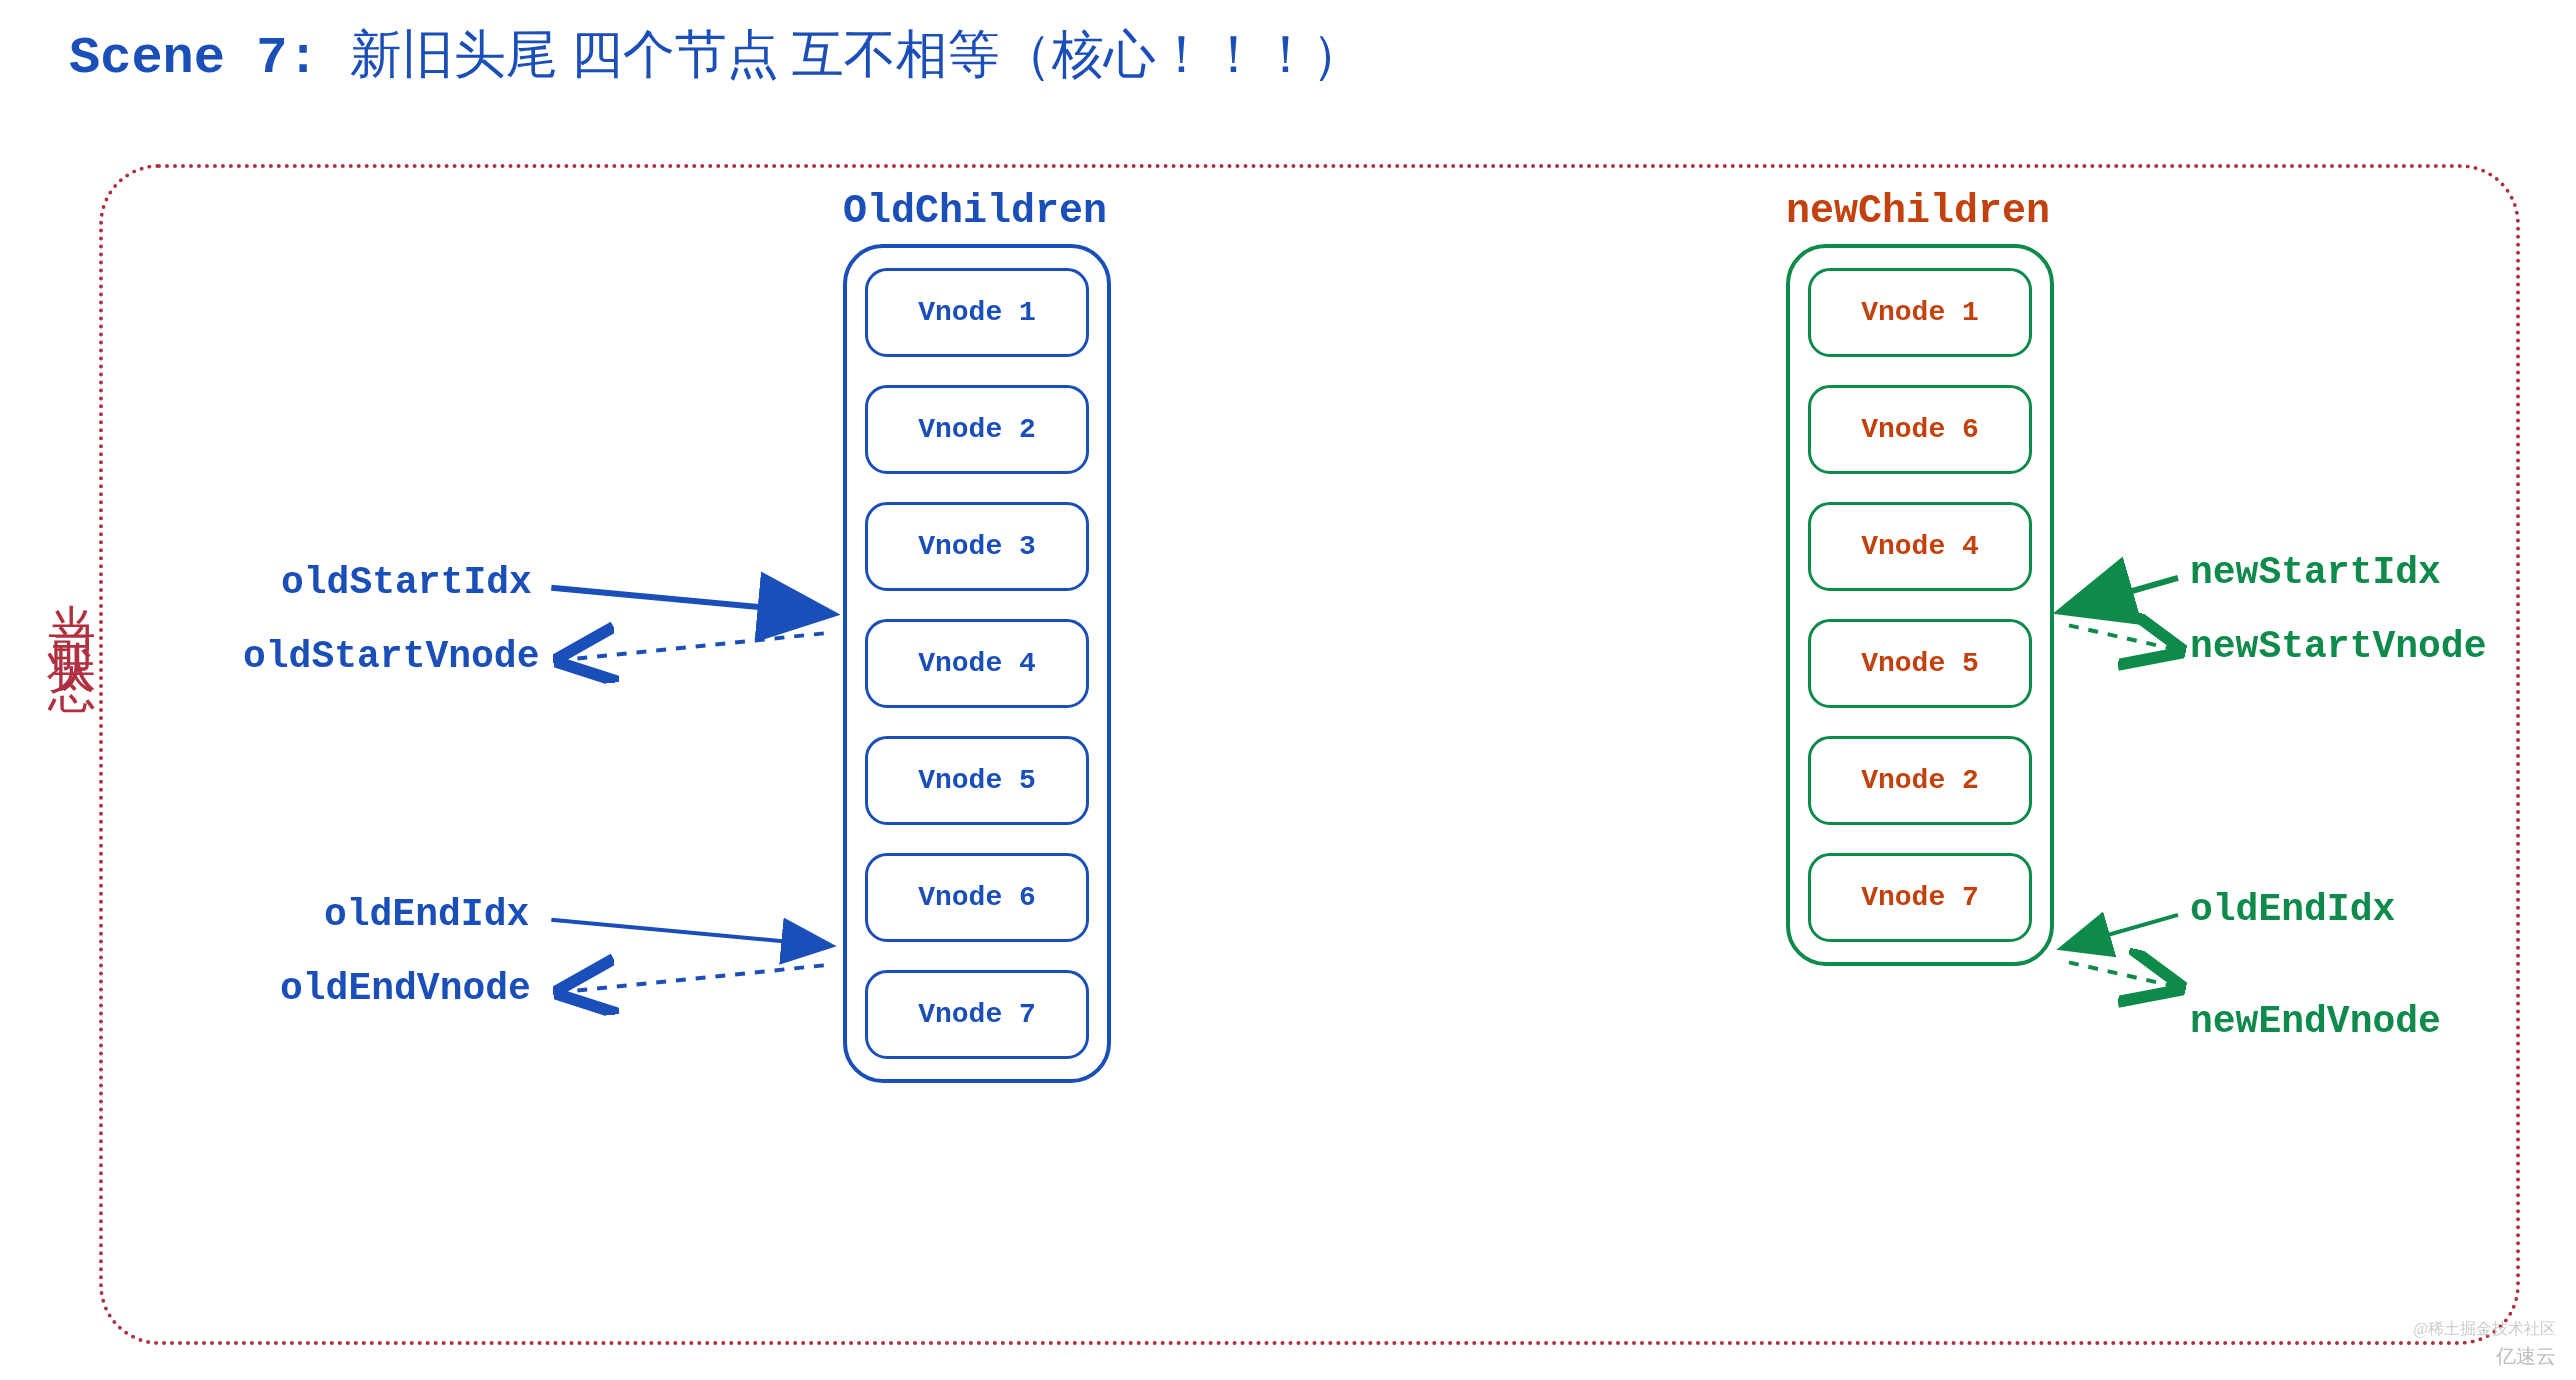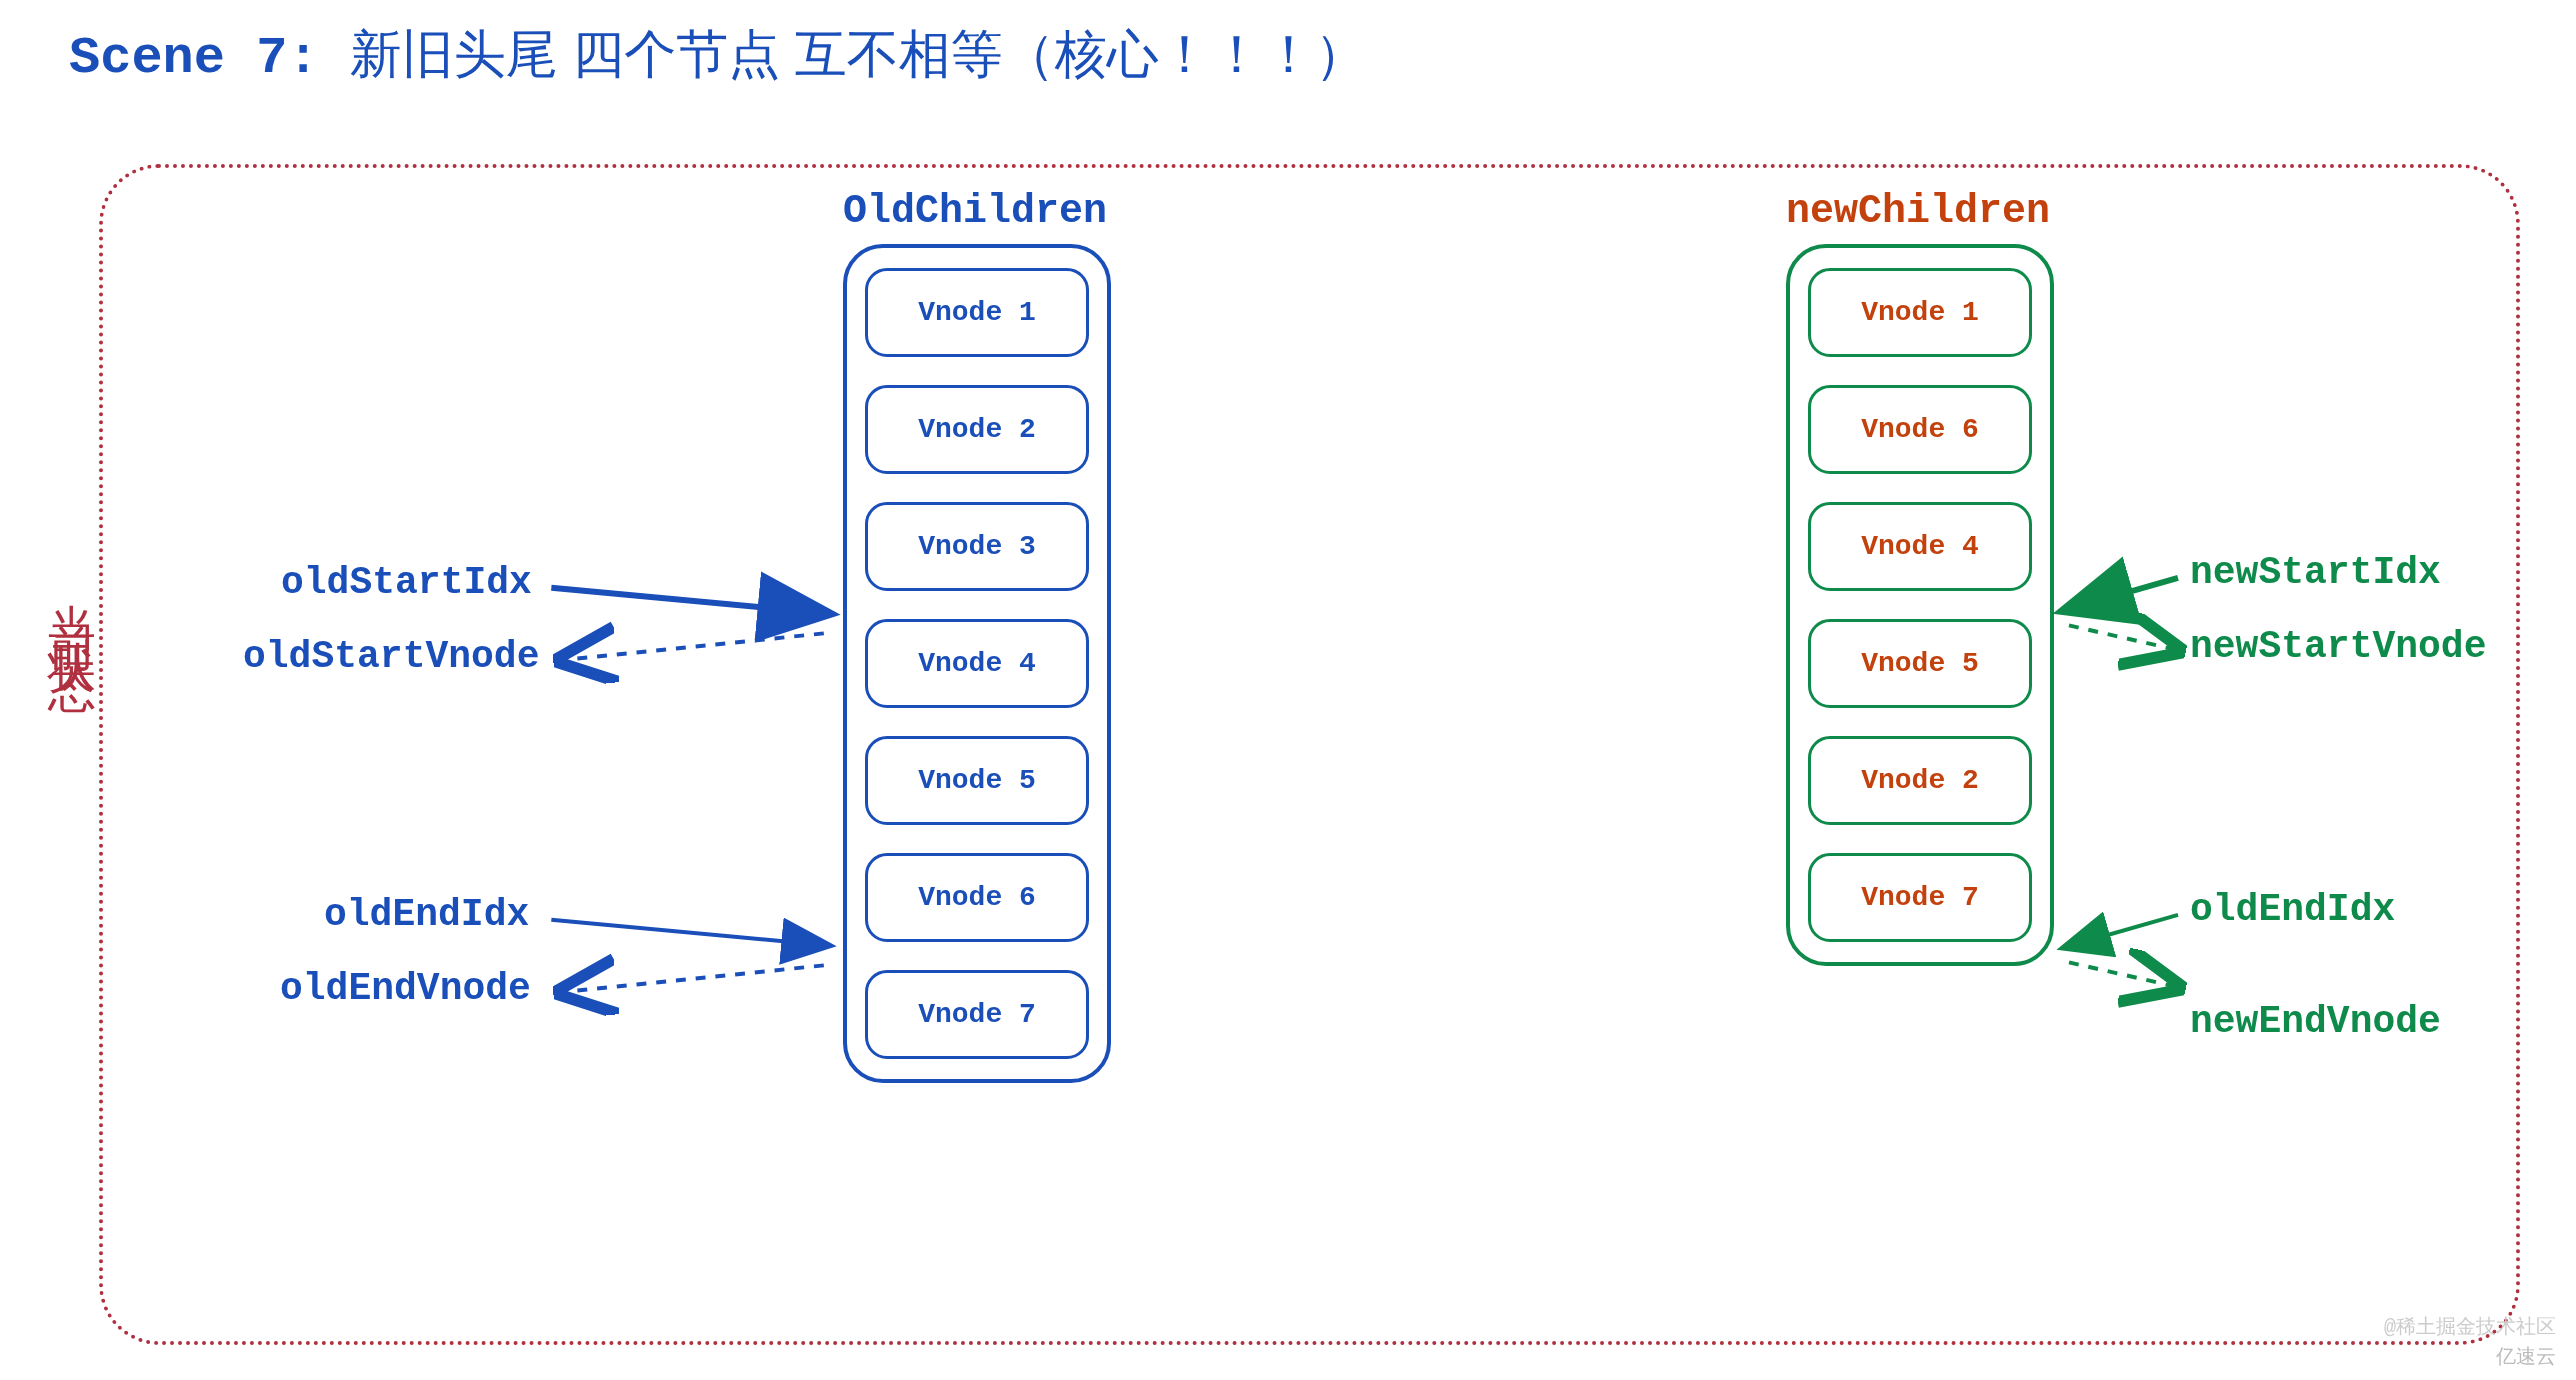--- a/index.html
+++ b/index.html
@@ -13,21 +13,21 @@
     overflow: hidden;
   }
   .title {
     position: absolute;
     top: 20px;
     left: 69px;
     font-size: 52px;
     color: #1a4eb8;
   }
   .title-cn {
-    font-family: Liberation Sans, sans-serif;
+    font-family: Liberation Serif, serif;
     font-weight: normal;
   }
   .dotted-box {
     position: absolute;
     top: 164px;
     left: 99px;
     width: 2421px;
     height: 1181px;
     border: 4px dotted #b03040;
     border-radius: 60px;
@@ -95,23 +95,23 @@
     bottom: 10px;
     font-size: 20px;
     color: #bbb;
     font-family: Liberation Serif, serif;
     font-weight: normal;
   }
   .watermark2 {
     position: absolute;
     right: 20px;
     bottom: 40px;
-    font-size: 20px;
+    font-size: 16px;
     color: #ccc;
-    font-family: Liberation Mono, monospace;
+    font-family: Liberation Serif, serif;
     font-weight: normal;
   }
 </style>
 </head>
 <body>
 
 <div class="title">
   <span>Scene 7:</span>
   <span class="title-cn">新旧头尾  四个节点  互不相等（核心！！！）</span>
 </div>

